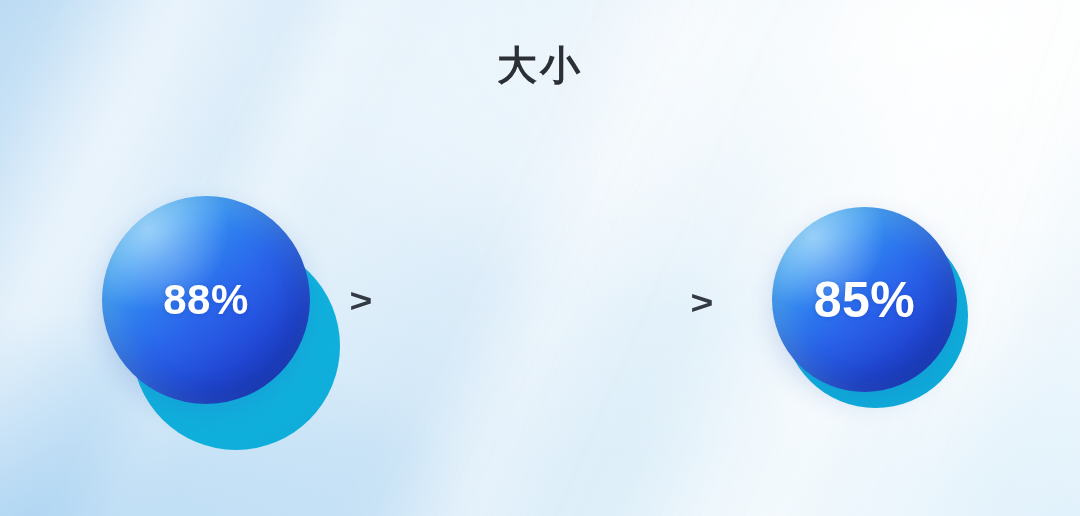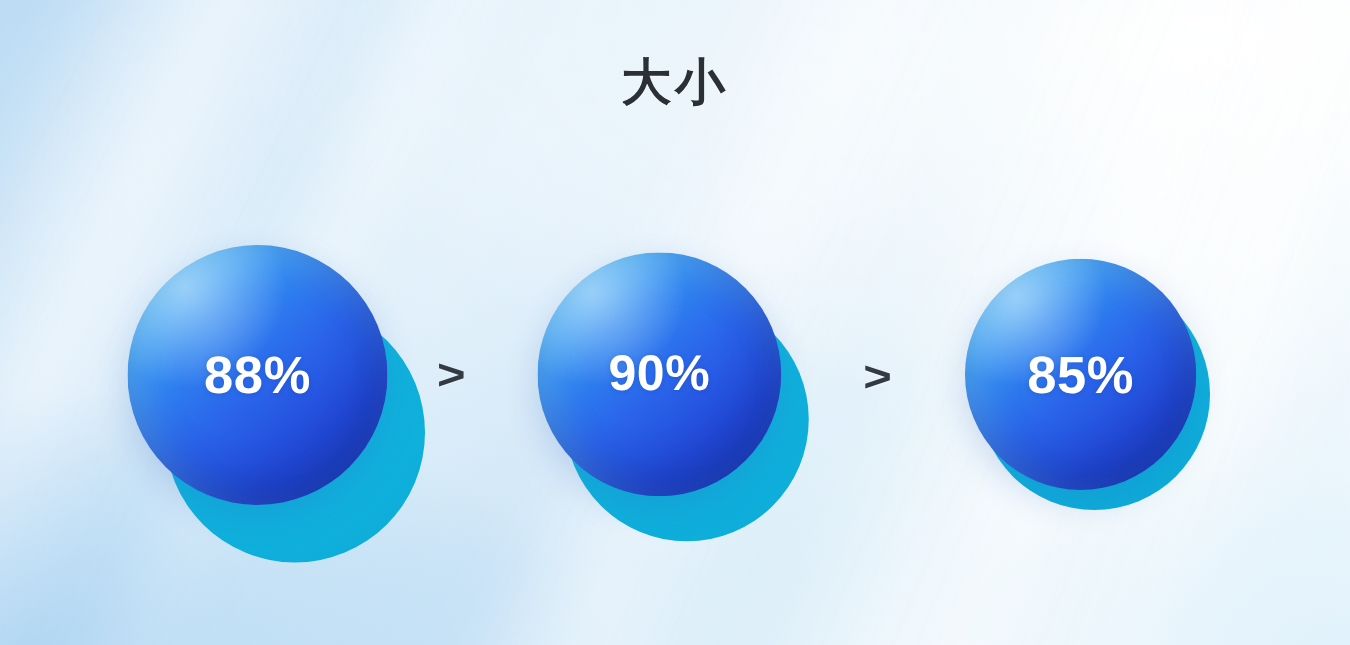--- a/index.html
+++ b/index.html
@@ -154,30 +154,24 @@
 
   <div class="title">大小</div>
 
   <div class="items" id="items-layer">
       <div class="item" style="left: 102px; top: 196px; width: 238px; height: 254px;">
         <div class="shadow-disc" style="width: 208px; height: 208px; left: 30px; top: 46px;"></div>
         <div class="sphere" style="width: 208px; height: 208px; left: 0px; top: 0px;">
           <span class="sphere-label" style="font-size: 42px;">88%</span>
         </div>
       </div>
-      <div class="item" style="left: 430px; top: 202px; width: 217px; height: 231px;">
-        <div class="shadow-disc" style="width: 195px; height: 195px; left: 22px; top: 36px;"></div>
-        <div class="sphere" style="width: 195px; height: 195px; left: 0px; top: 0px;">
-          <span class="sphere-label" style="font-size: 40px;">90%</span>
-        </div>
-      </div>
       <div class="item" style="left: 772px; top: 207px; width: 196px; height: 201px;">
         <div class="shadow-disc" style="width: 185px; height: 185px; left: 11px; top: 16px;"></div>
         <div class="sphere" style="width: 185px; height: 185px; left: 0px; top: 0px;">
-          <span class="sphere-label" style="font-size: 42px;">85%</span>
+          <span class="sphere-label" style="font-size: 50px;">85%</span>
         </div>
       </div>
     </div>
 
   <div class="seps" id="seps-layer">
       <div class="sep" style="left: 351px; top: 281px;">&gt;</div>
       <div class="sep" style="left: 692px; top: 283px;">&gt;</div>
     </div>
 
 </div>

